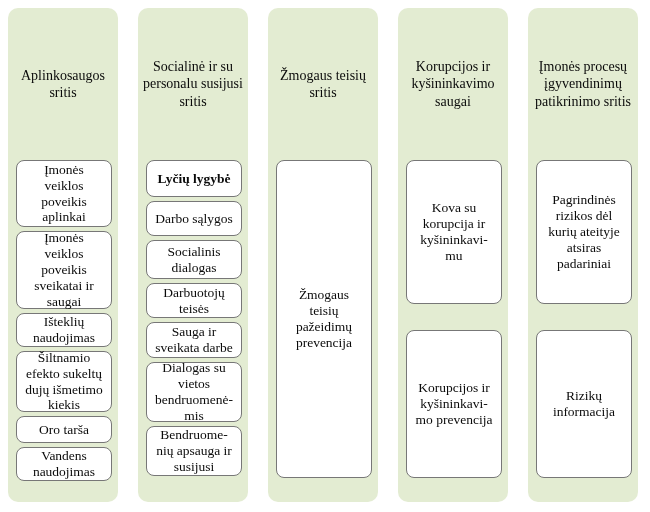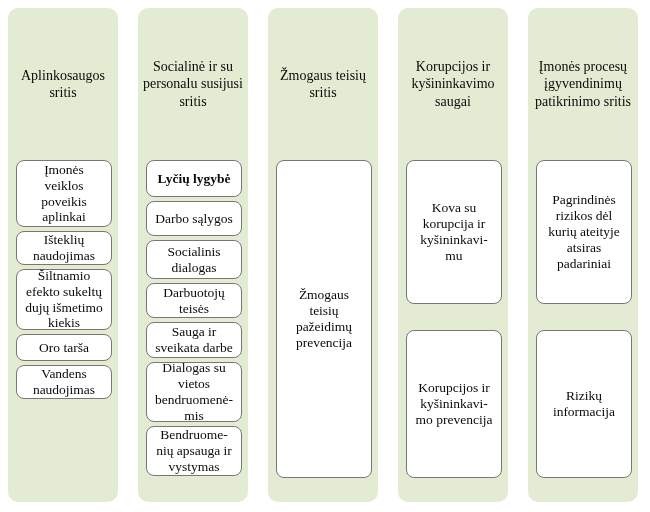--- a/index.html
+++ b/index.html
@@ -75,20 +75,23 @@
 </head>
 <body>
 
 <div class="diagram">
     <div class="column">
       <div class="col-title">Aplinkosaugos sritis</div>
       <div class="boxes">
         <div class="box" style="height: 67px;">
           <span>Įmonės veiklos poveikis aplinkai</span>
         </div>
+        <div class="box" style="height: 78px;">
+          <span>Įmonės veiklos poveikis sveikatai ir saugai</span>
+        </div>
         <div class="box" style="height: 34px;">
           <span>Išteklių naudojimas</span>
         </div>
         <div class="box" style="height: 61px; justify-content: flex-end;">
           <span>Šiltnamio efekto sukeltų dujų išmetimo kiekis</span>
         </div>
         <div class="box" style="height: 27px;">
           <span>Oro tarša</span>
         </div>
         <div class="box" style="height: 34px;">
@@ -111,21 +114,21 @@
         <div class="box" style="height: 35px;">
           <span>Darbuotojų teisės</span>
         </div>
         <div class="box" style="height: 36px;">
           <span>Sauga ir sveikata darbe</span>
         </div>
         <div class="box" style="height: 60px;">
           <span>Dialogas su vietos bendruomenė-mis</span>
         </div>
         <div class="box" style="height: 50px;">
-          <span>Bendruome-nių apsauga ir vystymas</span>
+          <span>Bendruome-nių apsauga ir susijusi</span>
         </div>
       </div>
     </div>
     <div class="column">
       <div class="col-title">Žmogaus teisių sritis</div>
       <div class="boxes">
         <div class="box" style="height: 318px;">
           <span>Žmogaus teisių pažeidimų prevencija</span>
         </div>
       </div>

